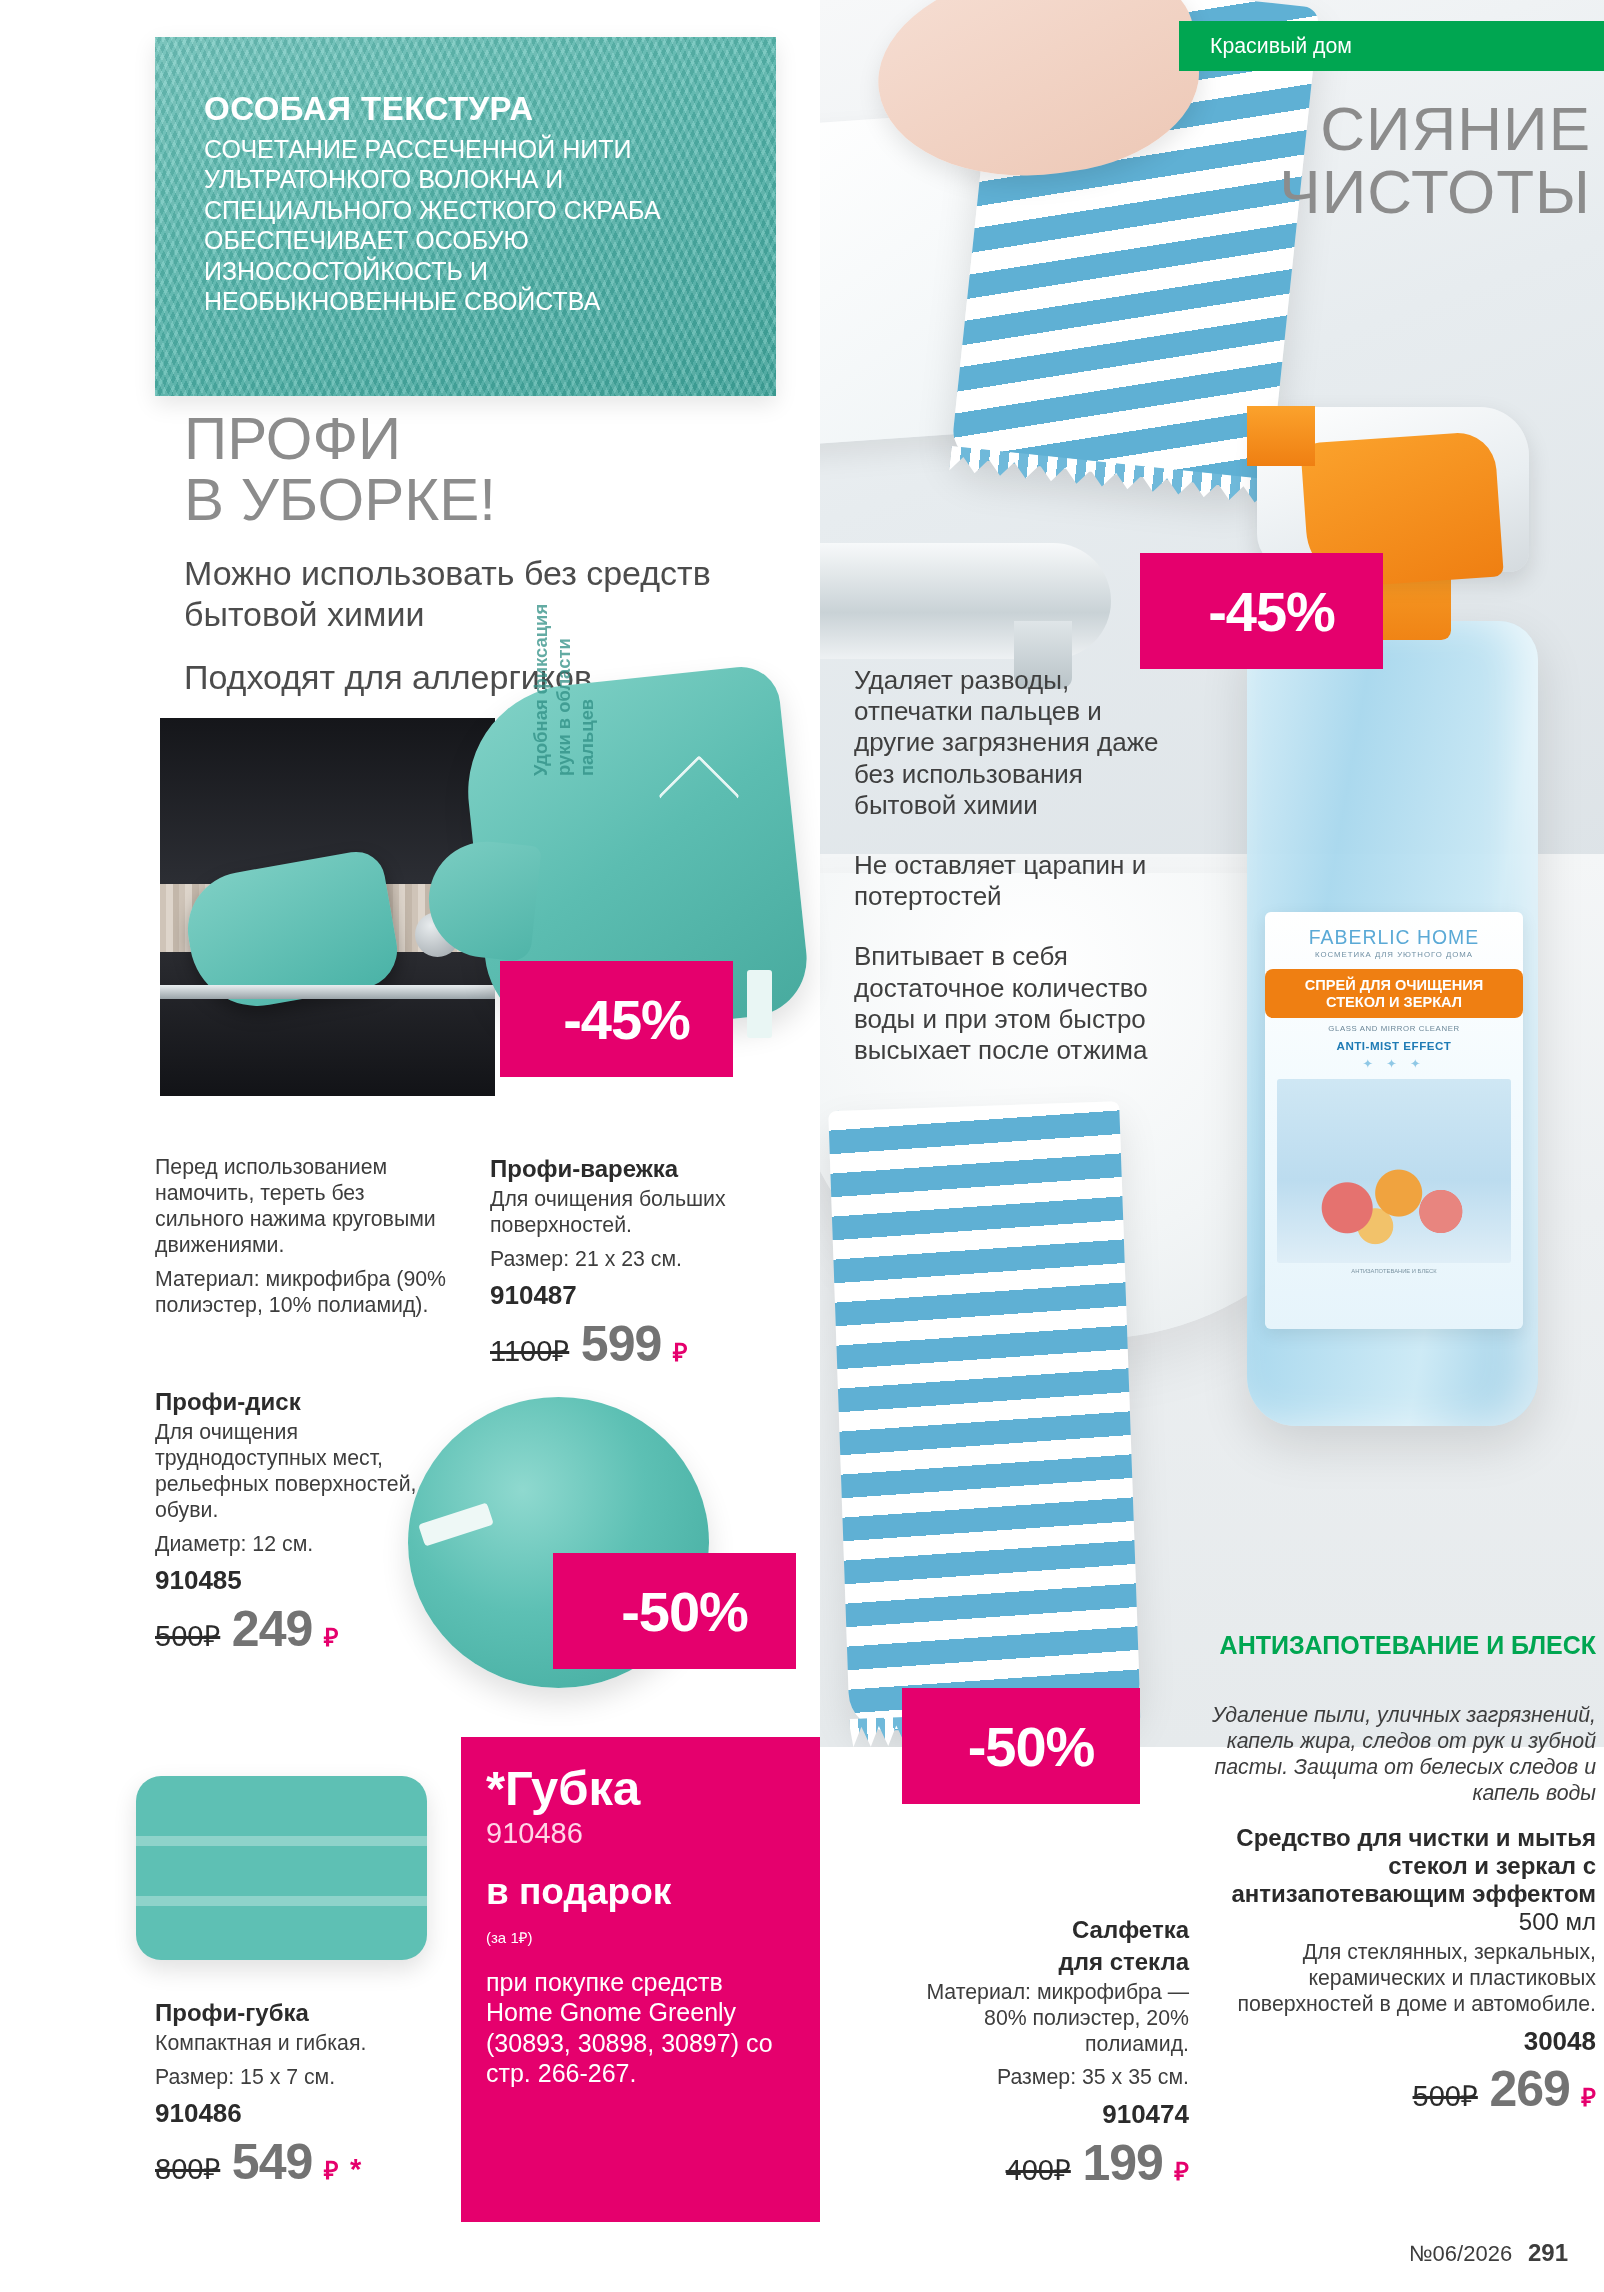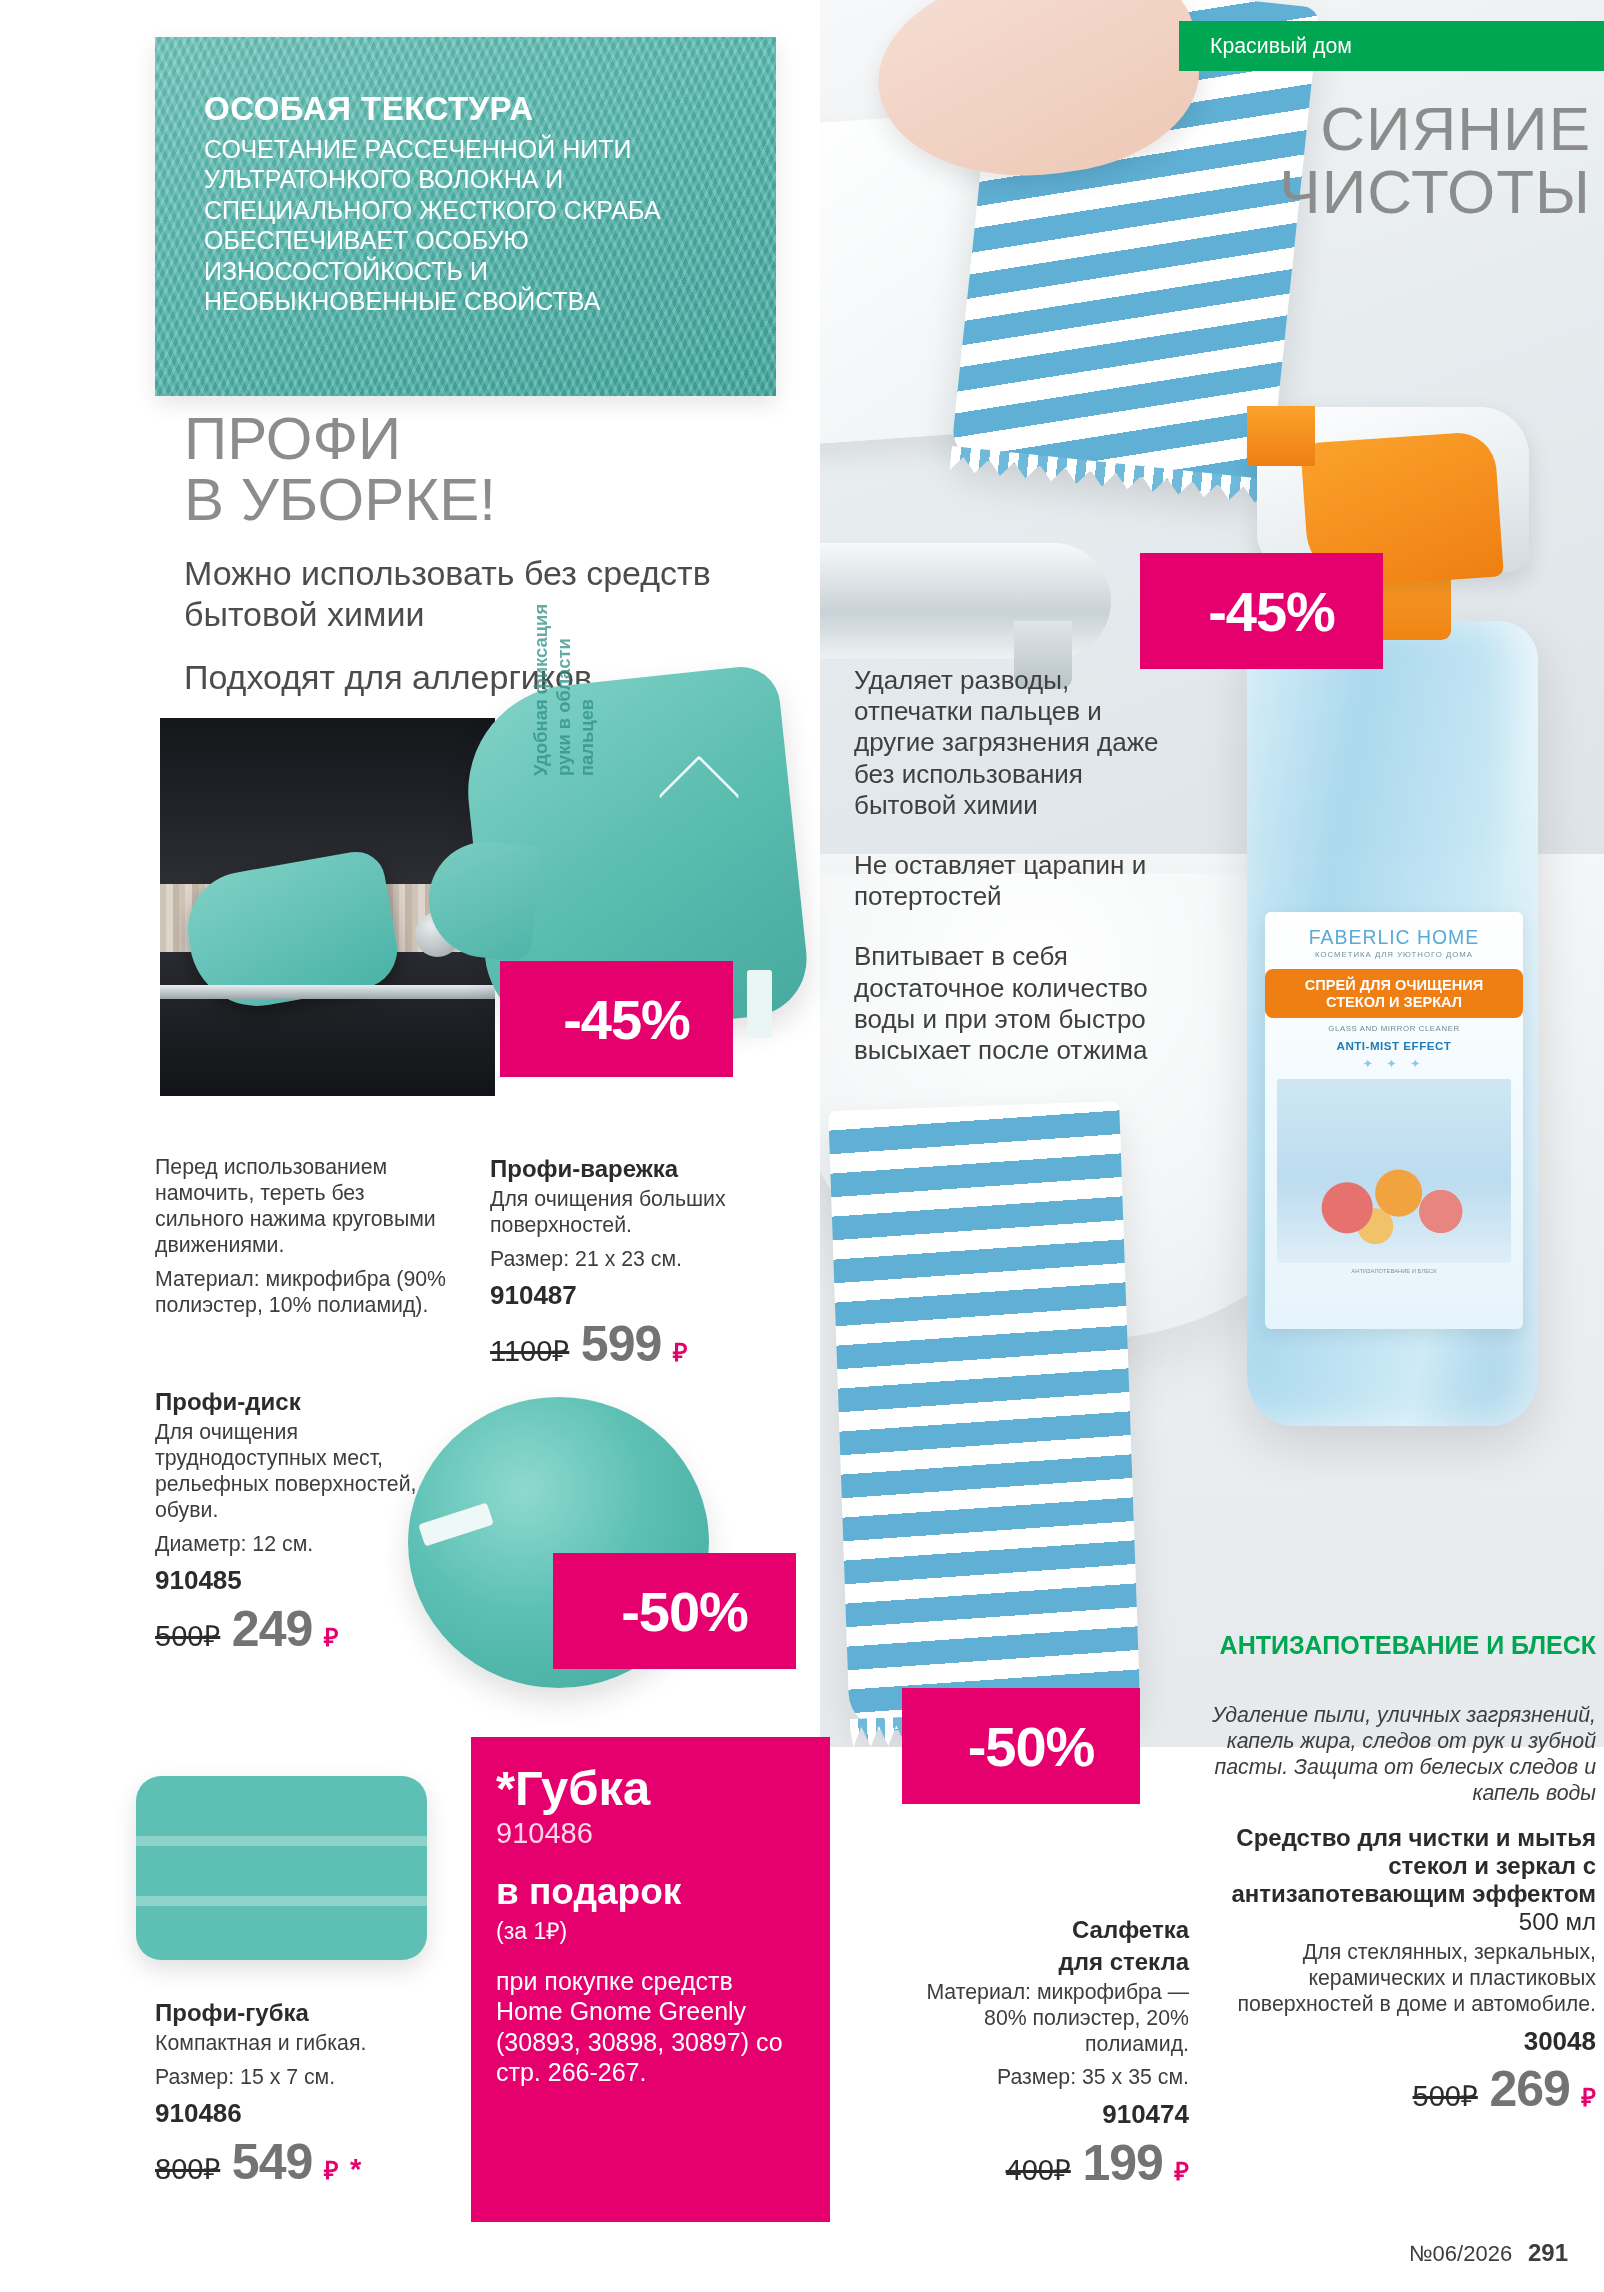--- a/index.html
+++ b/index.html
@@ -307,27 +307,27 @@
     position:absolute; left:1218px; top:1630px; width:378px; text-align:right;
     color:#00a651; font-size:25px; font-weight:bold; line-height:1.2;
   }
   .anti-text {
     position:absolute; left:1208px; top:1703px; width:388px; text-align:right;
     color:#3d3d3d; font-size:21.3px; line-height:1.22; font-style:italic;
   }
 
   
   .gift {
-    position:absolute; left:471px; top:1737px; width:359px; height:485px;
+    position:absolute; left:461px; top:1737px; width:359px; height:485px;
     background:#e5006d; color:#fff; padding:27px 25px;
   }
   .gift .g1 { font-size:49px; font-weight:bold; line-height:1; }
   .gift .g2 { font-size:29px; margin-top:3.9px; color:#ffd6e8; }
   .gift .g3 { font-size:37px; font-weight:bold; margin-top:21.3px; }
-  .gift .g4 { font-size:23px; margin-top:1px; }
+  .gift .g4 { font-size:15px; margin-top:14px; }
   .gift .g5 { font-size:25px; line-height:1.22; margin-top:19.4px; }
 
   
   .footer {
     position:absolute; right:37px; bottom:25px;
     font-size:22px; color:#3d3d3d;
   }
   .footer .pg { font-weight:bold; font-size:24px; margin-left:9.7px; }
 </style>
 </head>

